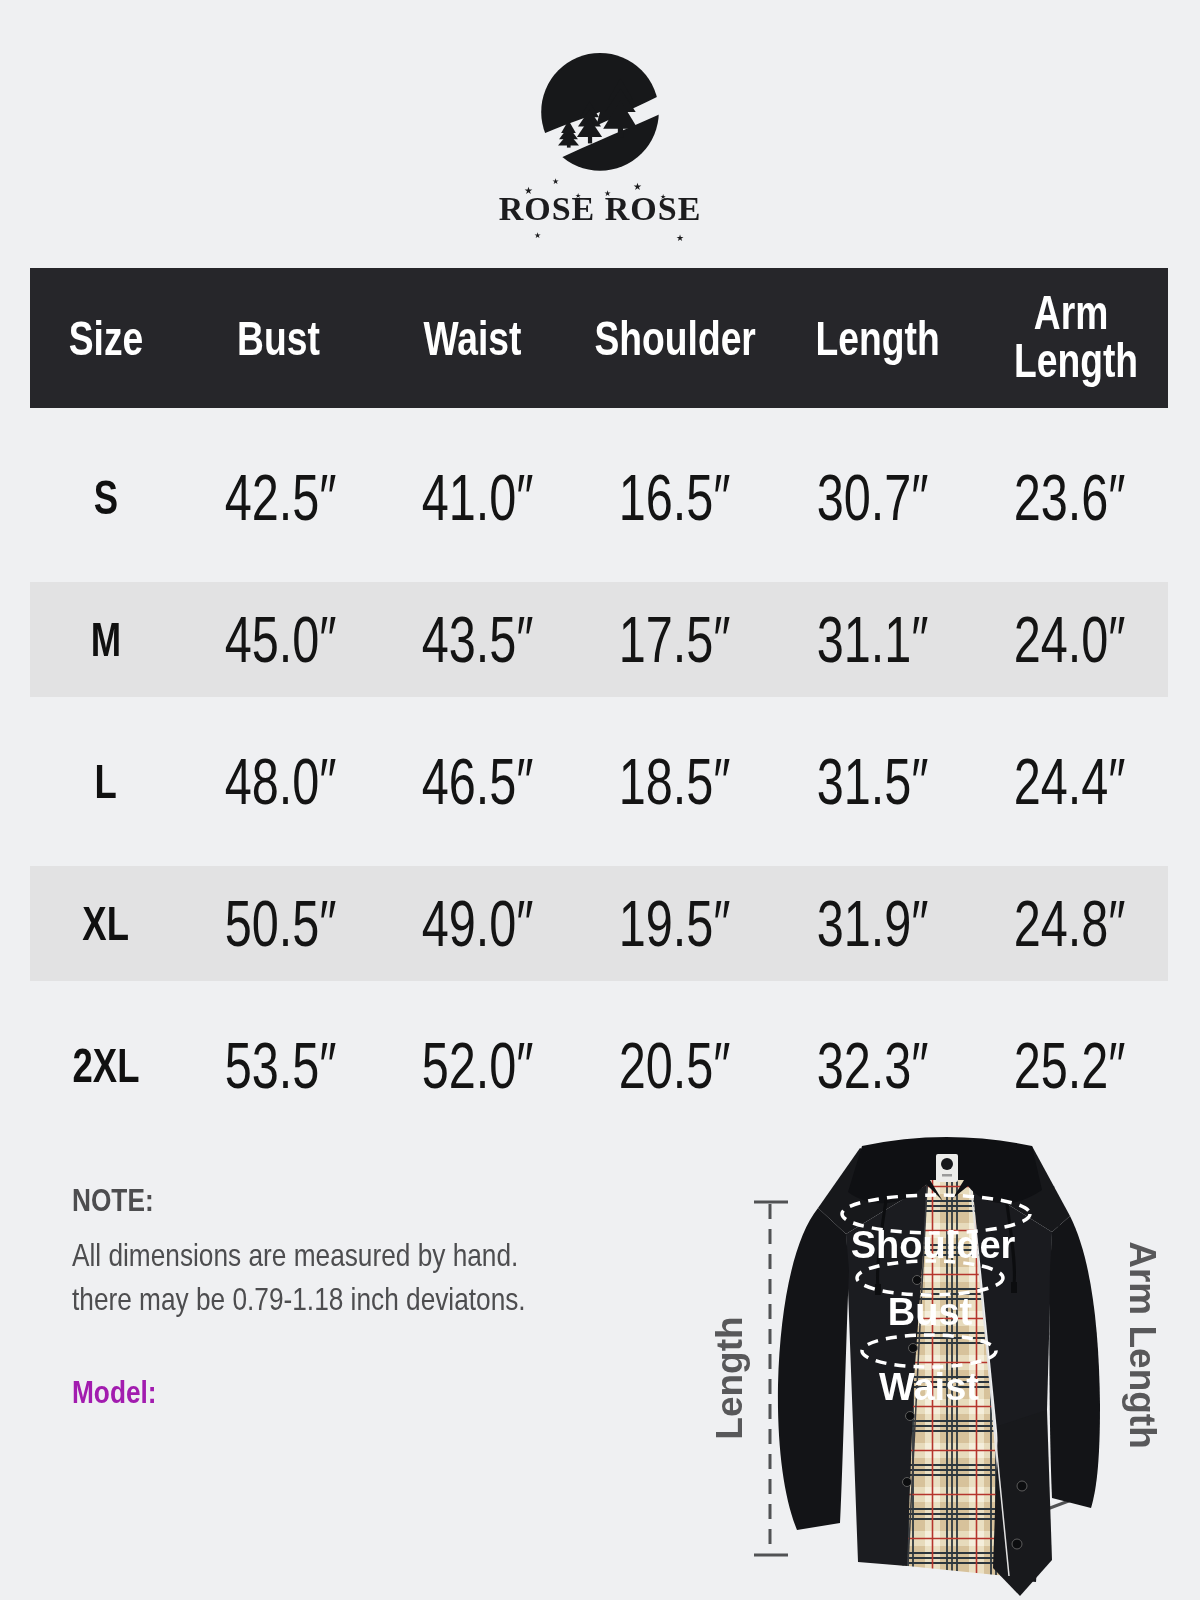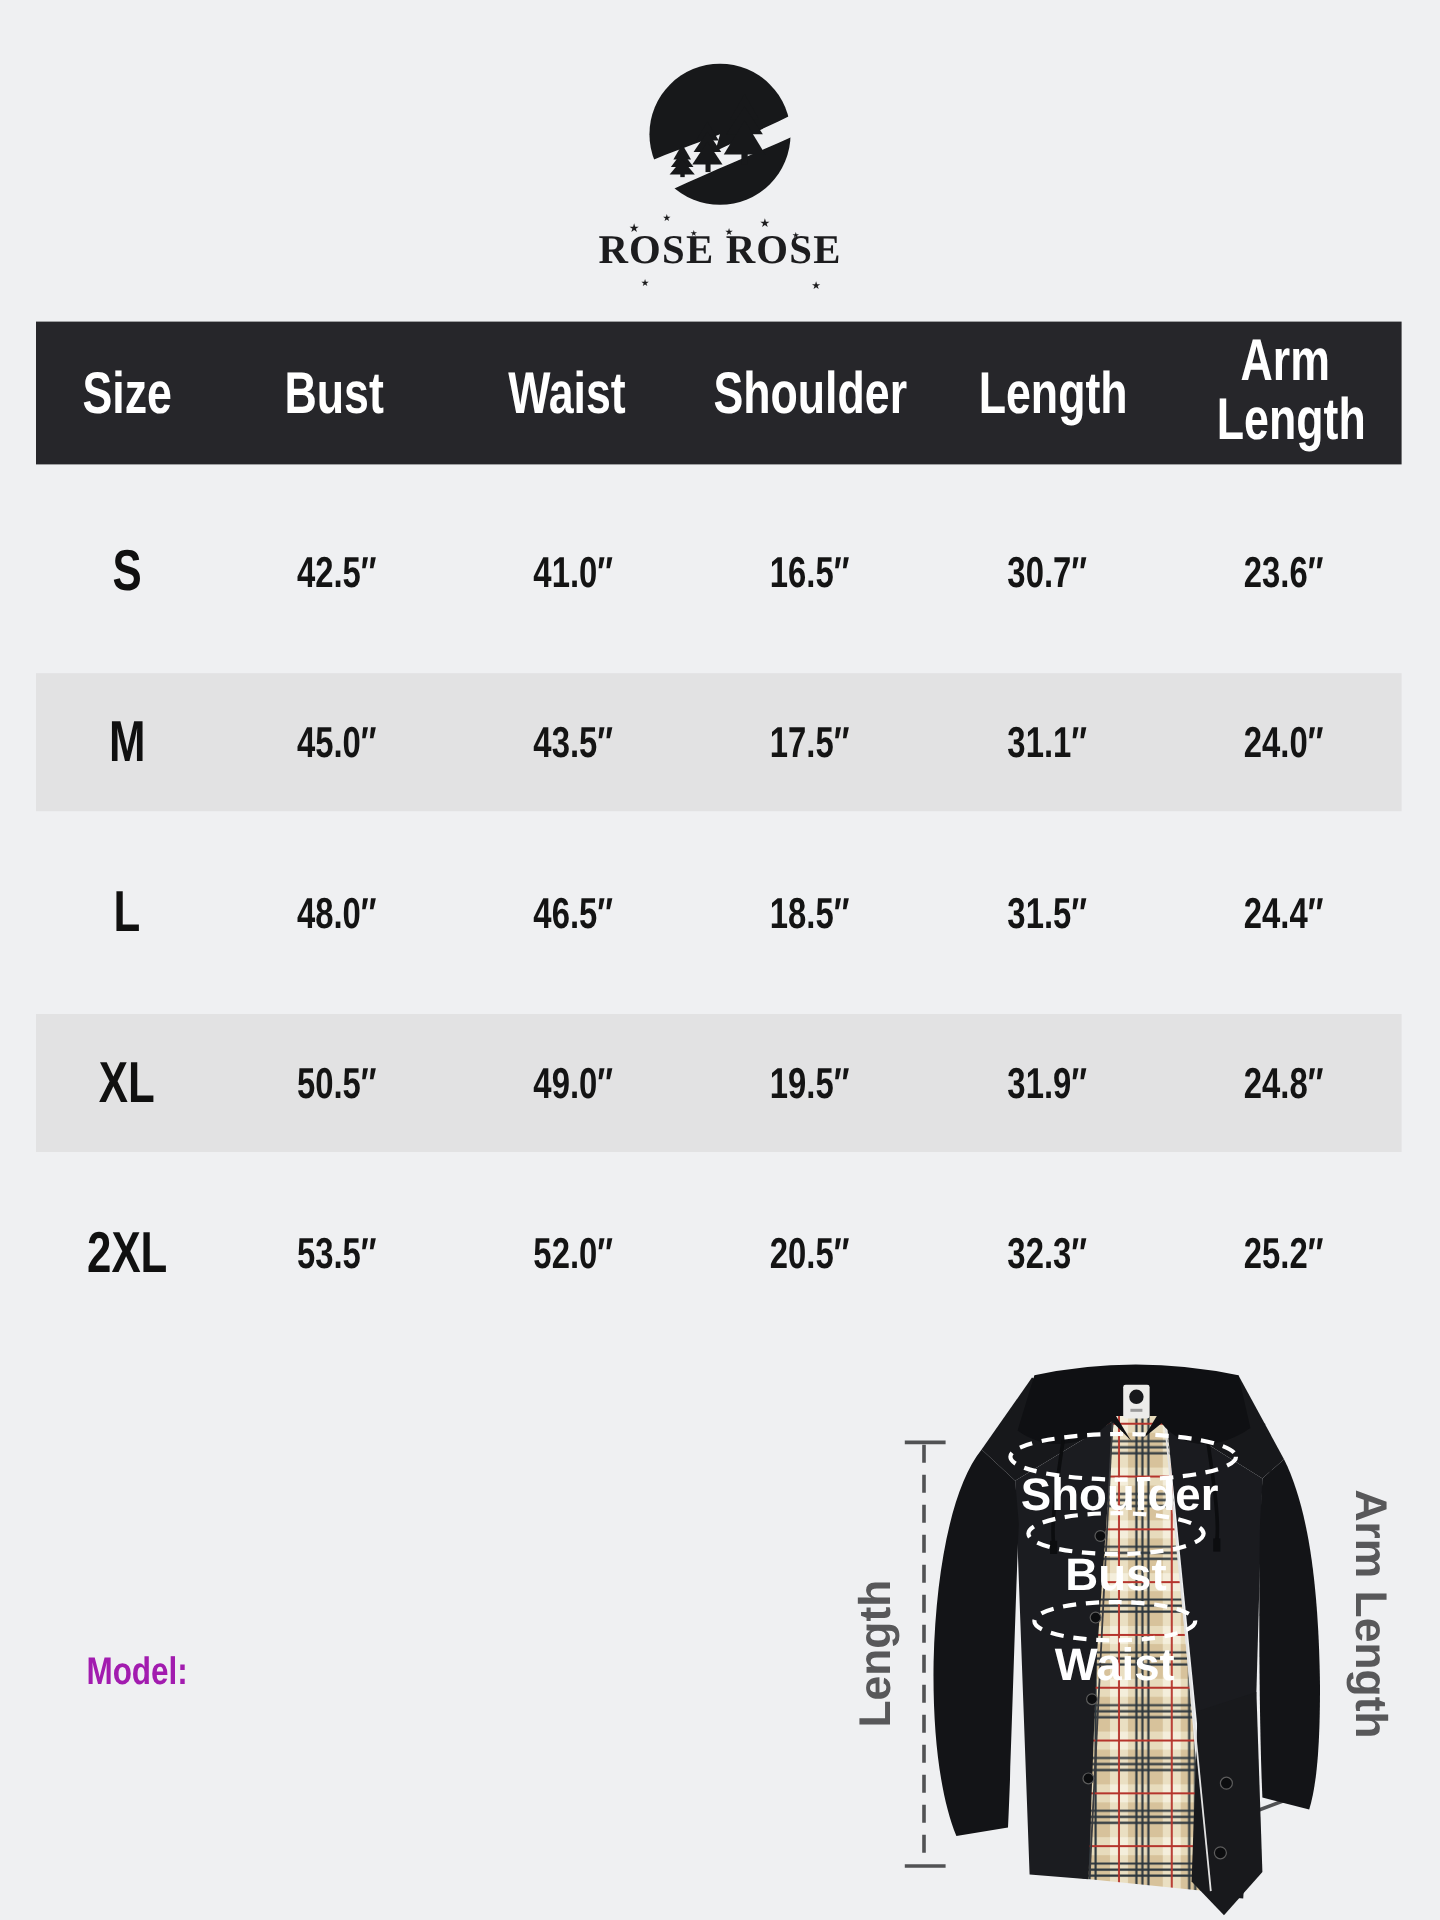--- a/index.html
+++ b/index.html
@@ -13,33 +13,33 @@
   .brand{
     position:absolute;left:0;top:190px;width:1200px;text-align:center;
     font-family:"Liberation Serif",serif;font-weight:bold;font-size:34px;
     letter-spacing:1px;color:#1c1c1e;
   }
   .star{position:absolute;color:#1c1c1e;line-height:1;}
   
   .table{position:absolute;left:30px;top:268px;width:1138px;}
   .thead{
     display:grid;grid-template-columns:152px repeat(5,1fr);
-    height:119px;background:#26262a;align-items:center;justify-items:center;
+    height:140px;background:#26262a;align-items:center;justify-items:center;
   }
   .thead .cell{color:#fff;font-size:49px;font-weight:bold;text-align:center;}
   .cond{display:inline-block;transform:scaleX(0.76);transform-origin:center center;white-space:nowrap;}
   .hdr-two{width:150px;line-height:0.98;white-space:normal;}
   .trow{
     display:grid;grid-template-columns:152px repeat(5,1fr);
     height:115px;align-items:center;justify-items:center;margin-top:27px;
   }
   .trow.first{margin-top:32px;}
   .trow.alt{background:#e2e2e3;}
   .size-cell{font-size:48px;font-weight:bold;color:#101010;}
-  .val-cell{font-size:36px;font-weight:bold;color:#141414;}
+  .val-cell{font-size:64px;font-weight:normal;color:#141414;}
   
   .note-block{position:absolute;left:72px;top:1182px;color:#4d4d4f;}
   .note-title{font-size:32px;font-weight:bold;margin:0 0 14px 0;}
   .note-line{font-size:32px;line-height:44px;margin:0;}
   .lefty{display:inline-block;transform:scaleX(0.82);transform-origin:left center;white-space:nowrap;}
   .model-block{position:absolute;left:72px;top:1374px;color:#a21caf;}
   .model-title{font-size:32px;font-weight:bold;margin:0 0 18px 0;}
   
   .figure{position:absolute;left:700px;top:1130px;width:480px;height:470px;}
   svg text{font-family:"Liberation Sans",sans-serif;}
@@ -130,20 +130,25 @@
     <div class="trow">
       <span class="size-cell"><span class="cond">2XL</span></span>
       <span class="val-cell"><span class="cond">53.5″</span></span>
       <span class="val-cell"><span class="cond">52.0″</span></span>
       <span class="val-cell"><span class="cond">20.5″</span></span>
       <span class="val-cell"><span class="cond">32.3″</span></span>
       <span class="val-cell"><span class="cond">25.2″</span></span>
     </div>
   </div>
 
+  <div class="note-block">
+    <p class="note-title"><span class="lefty">NOTE:</span></p>
+    <p class="note-line"><span class="lefty">All dimensions are measured by hand.</span></p>
+    <p class="note-line"><span class="lefty">there may be 0.79-1.18 inch deviatons.</span></p>
+  </div>
 
   <div class="model-block">
     <p class="model-title"><span class="lefty">Model:</span></p>
   </div>
 
   <div class="figure">
     <svg width="480" height="470" viewBox="0 0 480 470">
       <defs>
         <pattern id="plaid" width="44" height="44" patternUnits="userSpaceOnUse">
           <rect width="44" height="44" fill="#d7c29b"></rect>

